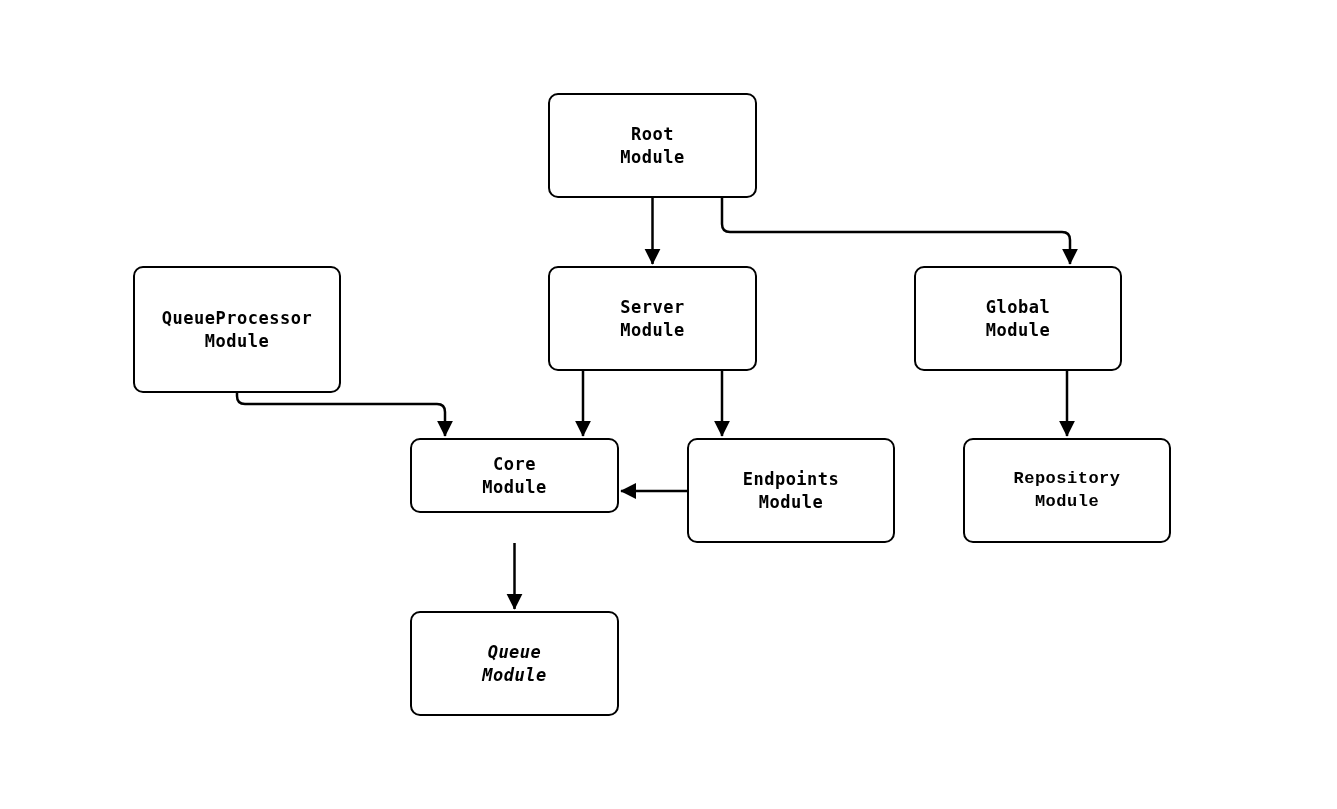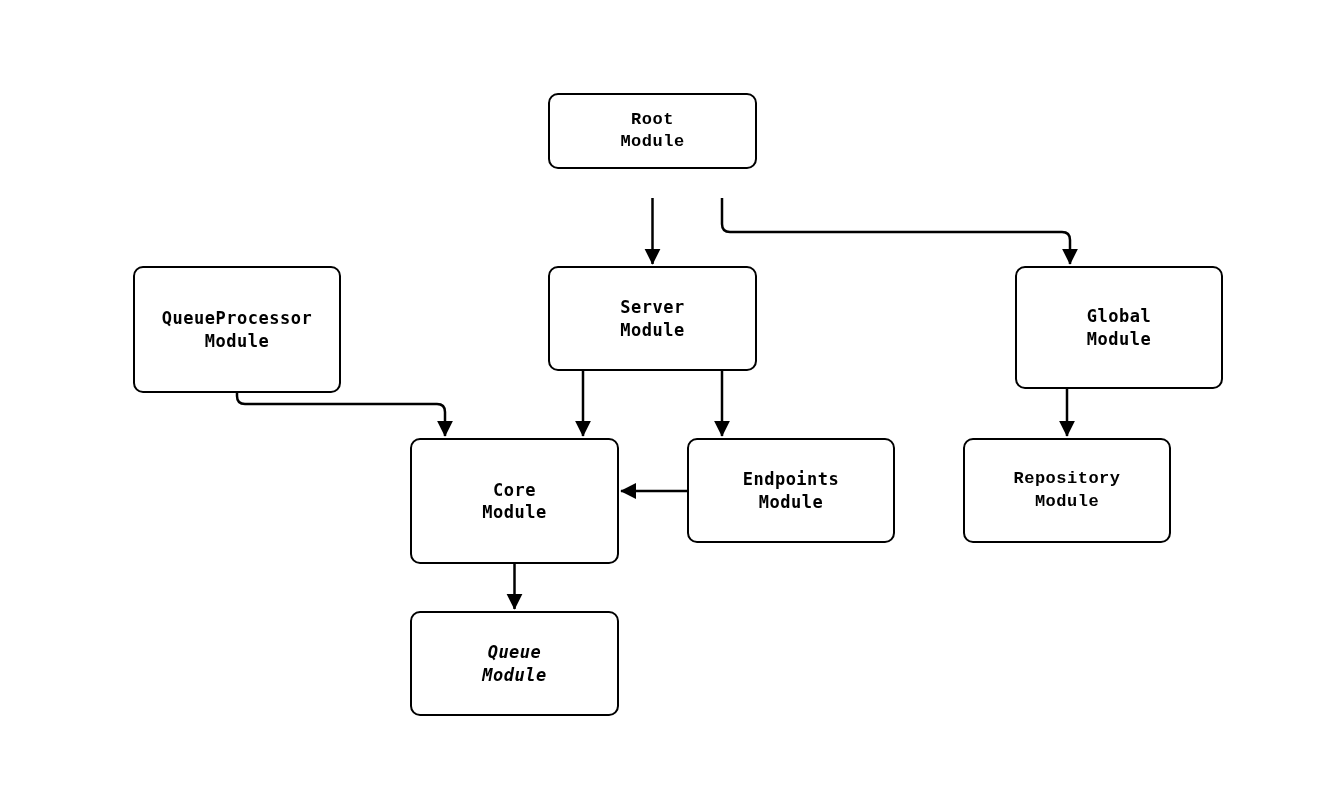--- a/index.html
+++ b/index.html
@@ -35,25 +35,25 @@
   .node-label {
     font-weight: bold;
     font-size: 17px;
     line-height: 1.32;
     color: #000000;
     text-align: center;
     white-space: pre-line;
     letter-spacing: 0.5px;
   }
   
-  #n-root        { left: 548px;  top: 93px;  width: 209px; height: 76px; font-family: Liberation Mono, monospace; }
+  #n-root        { left: 548px;  top: 93px;  width: 209px; height: 105px; }
   #n-queueproc   { left: 133px;  top: 266px; width: 208px; height: 127px; }
   #n-server      { left: 548px;  top: 266px; width: 209px; height: 105px; }
-  #n-global      { left: 1015px;  top: 266px; width: 208px; height: 123px; }
-  #n-core        { left: 410px;  top: 438px; width: 209px; height: 126px; }
+  #n-global      { left: 914px;  top: 266px; width: 208px; height: 105px; }
+  #n-core        { left: 410px;  top: 438px; width: 209px; height: 75px; }
   #n-endpoints   { left: 687px;  top: 438px; width: 208px; height: 105px; }
   #n-repository  { left: 963px;  top: 438px; width: 208px; height: 105px; font-family: Liberation Mono, monospace; }
   #n-queue       { left: 410px;  top: 611px; width: 209px; height: 105px; font-style: italic; }
 </style>
 </head>
 <body>
 
 <div class="canvas">
 
   <svg class="edges-layer" width="1337" height="809" viewBox="0 0 1337 809" xmlns="http://www.w3.org/2000/svg">

